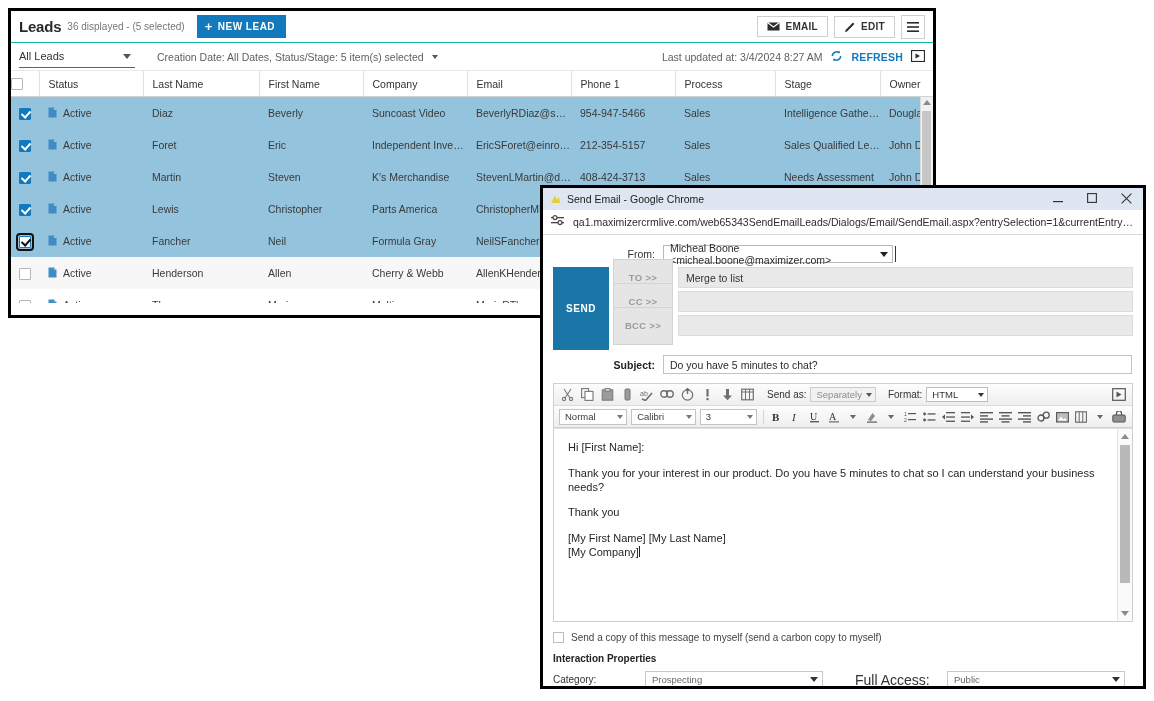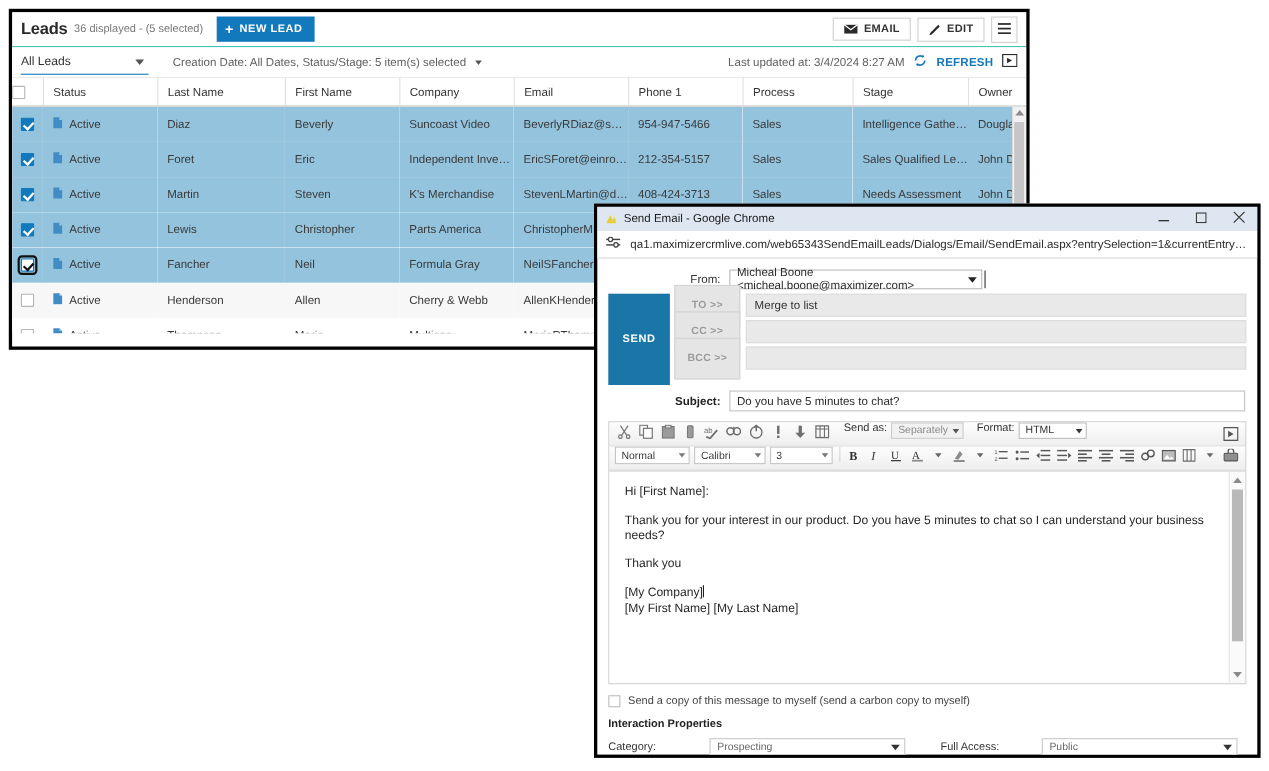--- a/index.html
+++ b/index.html
@@ -208,21 +208,21 @@
   .lbl-subject { width: 102px; text-align:right; padding-right:8px; font-size:10.5px; font-weight:bold; color:#222; }
   .subject-field {
     flex:1; height: 19px; border:1px solid #c2c2c2; background:#fff;
     display:flex; align-items:center; padding-left: 6px;
     font-size: 10.5px; color:#2b2b2b; box-sizing:border-box; margin-right: 1px;
   }
 
   
   .editor { margin-top: 9px; border:1px solid #cfcfcf; background:#f4f4f4; }
   .etb {
-    height: 22px; display:flex; gap: 4px;
+    height: 22px; display:flex; align-items:center; gap: 4px;
     padding: 0 5px; box-sizing:border-box;
     background: linear-gradient(#fdfdfd,#eeeeee);
     border-bottom:1px solid #dcdcdc;
   }
   .etb2 { border-bottom:1px solid #d0d0d0; }
   .eicon { width:16px; height:16px; display:flex; align-items:center; justify-content:center; cursor:pointer; }
   .etb-lbl { font-size: 10px; color:#333; margin-left: 8px; }
   .mini-select {
     height:15px; border:1px solid #bdbdbd; background:#fff;
     display:flex; align-items:center; padding: 0 3px 0 5px;
@@ -268,21 +268,21 @@
   .props { margin-top: 7px; }
   .prop-row { display:flex; align-items:center; margin-bottom: 9px; }
   .prop-lbl { width: 92px; font-size: 10px; color:#333; }
   .prop-sel {
     width: 178px; height: 17px; border:1px solid #c9c9c9; background:#fff;
     display:flex; align-items:center; padding: 0 4px 0 6px;
     font-size: 9.5px; color:#666; box-sizing:border-box; cursor:pointer;
   }
   .prop-sel .caret { margin-left:auto; border-top-color:#333; }
   .prop-gap { width: 32px; }
-  .prop-lbl2 { width: 92px; font-size: 10px; color:#333; }
+  .prop-lbl2 { width: 92px; font-size: 14px; color:#333; }
   .prop-sel2 { width: 178px; }
 </style>
 </head>
 <body>
 
 <div class="page">
 
   <div class="leads-window">
 
     <div class="leads-toolbar">
@@ -840,22 +840,22 @@
                 <path d="M4.5 4 V2.4 a2.5 2.5 0 0 1 5 0 V4" fill="none" stroke="#555" stroke-width="1.2"></path>
               </svg>
             </span>
         </div>
 
         <div class="body-area">
           <div class="body-text">
             <p>Hi [First Name]:</p>
             <p>Thank you for your interest in our product. Do you have 5 minutes to chat so I can understand your business needs?</p>
             <p>Thank you</p>
+            <p class="tight">[My First Name] [My Last Name]</p>
             <p class="tight"><span>[My Company]</span><span class="typing-caret"></span></p>
-            <p class="tight">[My First Name] [My Last Name]</p>
           </div>
           <div class="body-scroll">
             <div class="ar up"></div>
             <div class="thumb"></div>
             <div class="ar dn"></div>
           </div>
         </div>
       </div>
 
       <div class="copy-row">

